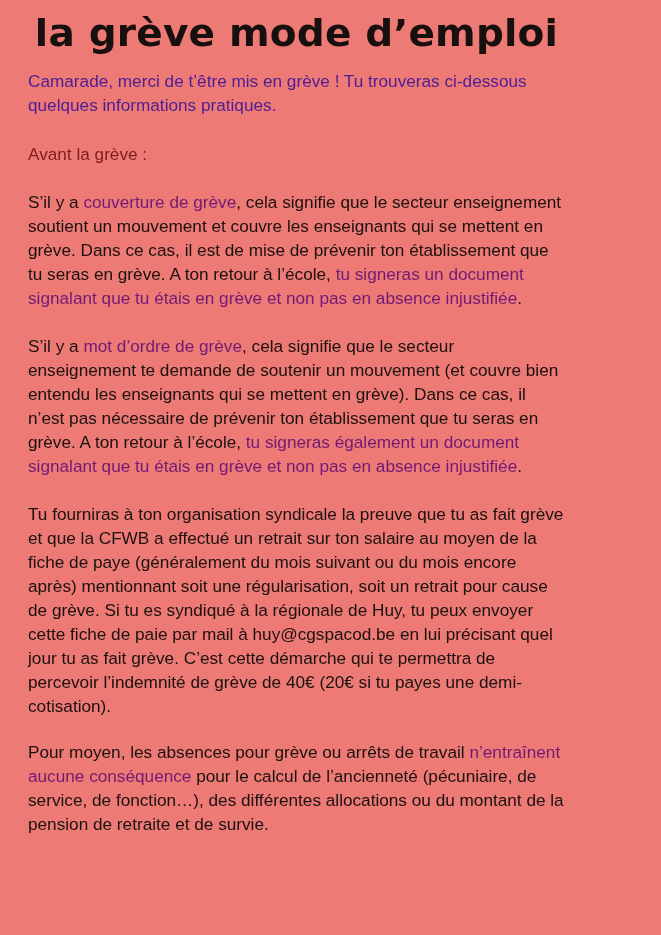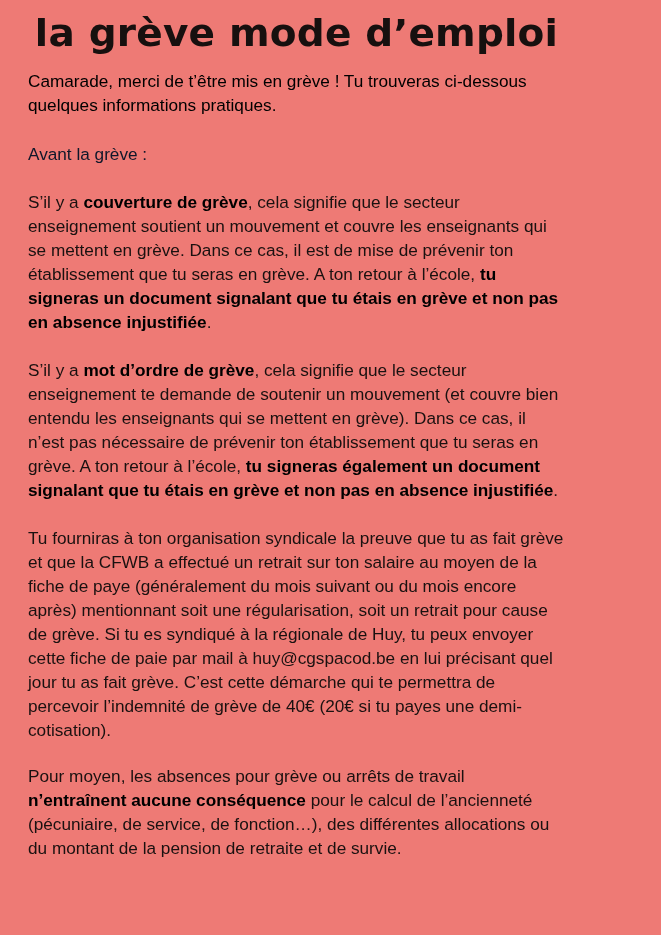--- a/index.html
+++ b/index.html
@@ -32,43 +32,43 @@
     letter-spacing: 0.2px;
     color: #17100f;
     line-height: 1.08;
     transform: scaleY(0.96);
     transform-origin: center top;
   }
   .lead {
     margin: 13px 0 0 0;
     font-size: 17.2px;
     line-height: 24px;
-    color: #000000;
+    color: #4c1d95;
     max-width: 582px;
   }
   .section-head {
     margin: 25px 0 0 0;
     font-size: 17.2px;
     line-height: 24px;
-    color: #0f172a;
+    color: #7f1d1d;
     font-weight: 400;
   }
   .para {
     margin: 24px 0 0 0;
     font-size: 17.2px;
     line-height: 24px;
     color: #1a1110;
     max-width: 600px;
   }
   .para.tight {
     margin-top: 22px;
   }
   .para b, .para strong {
-    font-weight: 700;
-    color: #000000;
+    font-weight: 400;
+    color: #701a75;
   }
 </style>
 </head>
 <body>
 
 <div class="page">
 
   <h1 class="doc-title">la grève mode d’emploi</h1>
 
   <p class="lead">Camarade, merci de t’être mis en grève ! Tu trouveras ci-dessous quelques informations pratiques.</p>

